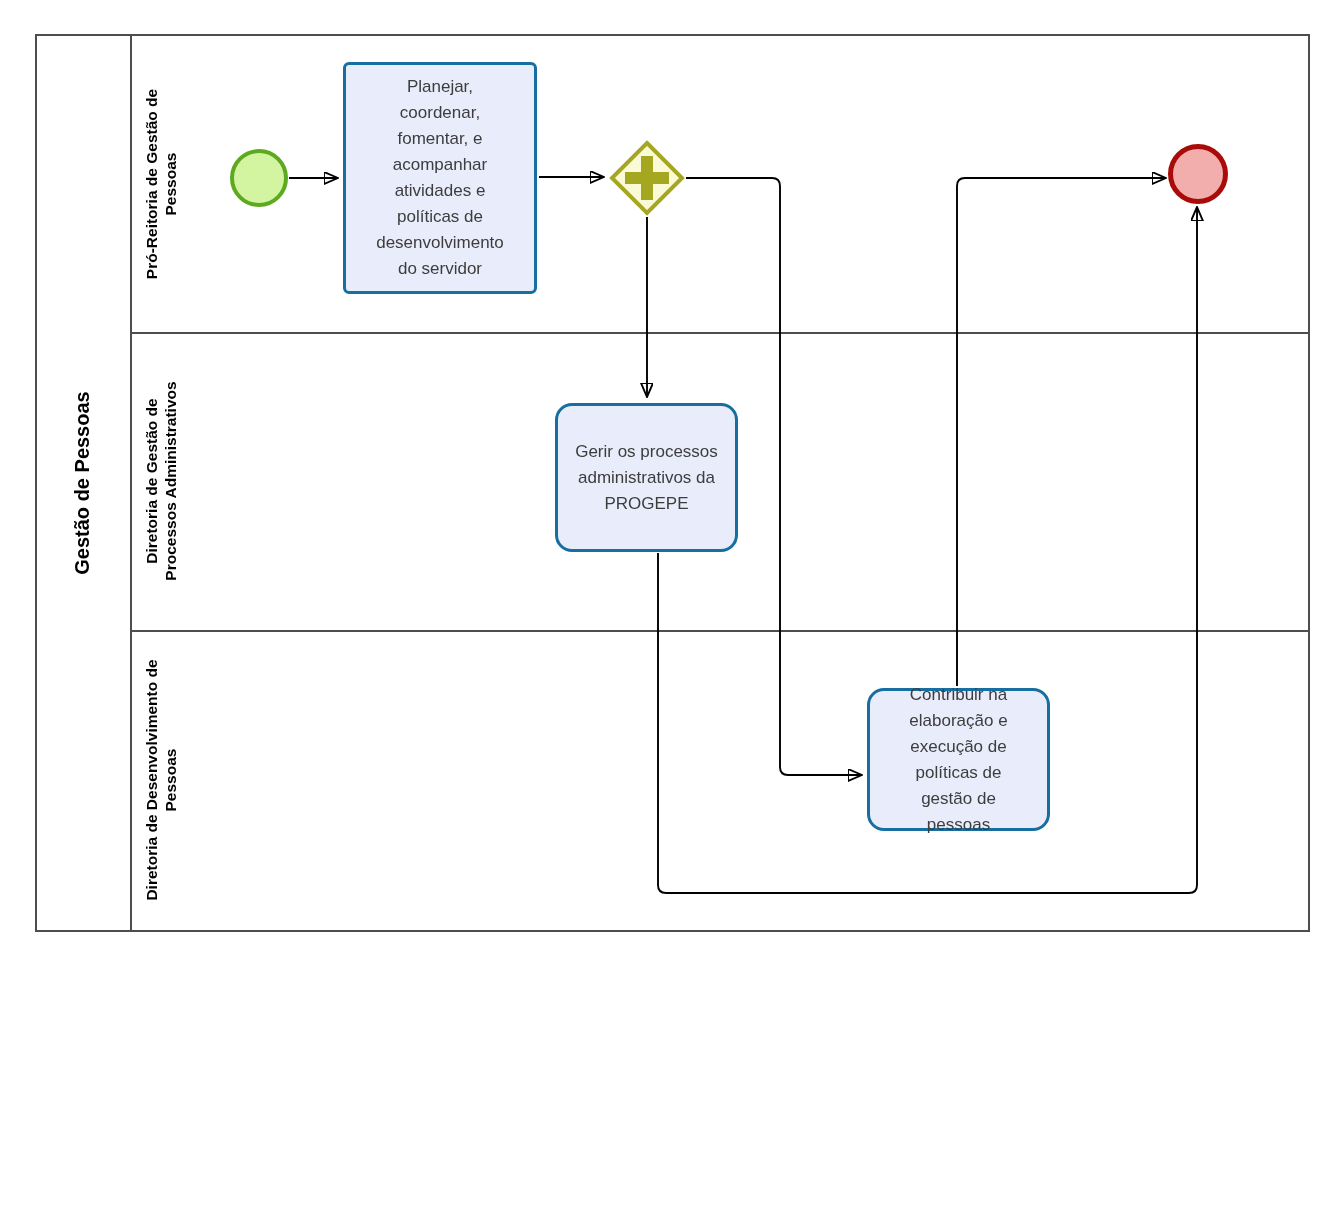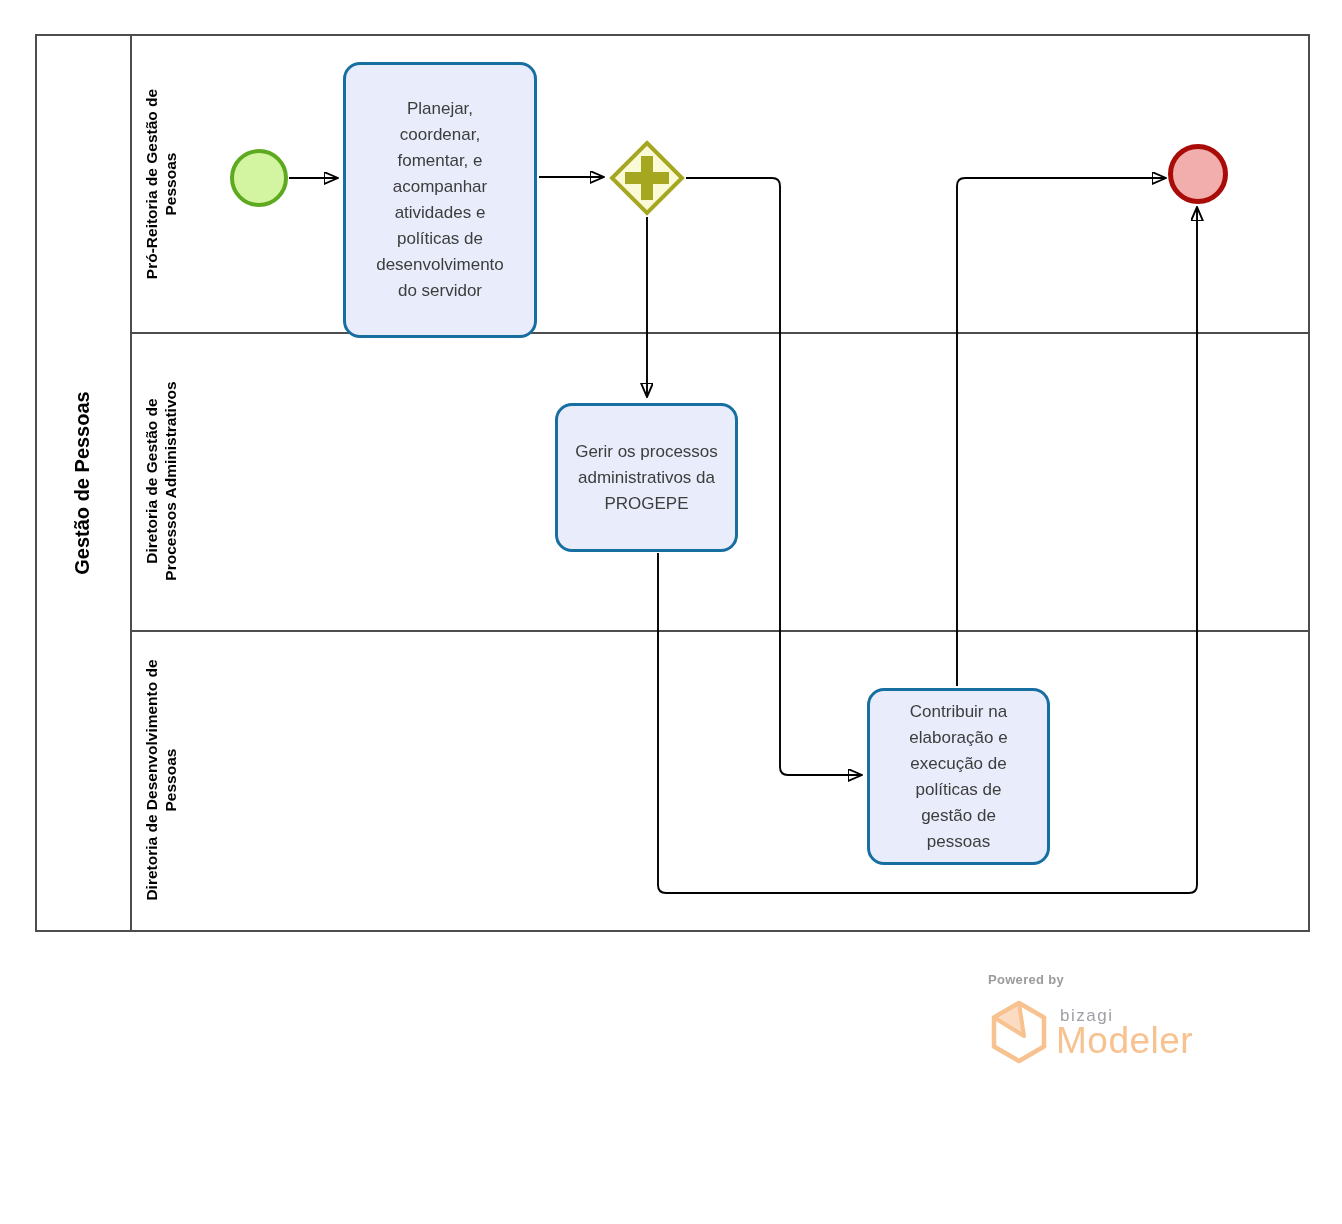--- a/index.html
+++ b/index.html
@@ -36,23 +36,23 @@
 
   
   svg.flows{position:absolute;left:0;top:0;width:1342px;height:1224px;pointer-events:none;}
   svg.flows path{fill:none;stroke:var(--flow);stroke-width:1.9px;}
 
   
   .task{position:absolute;display:flex;align-items:center;justify-content:center;
         background:var(--task-fill);border:3.5px solid var(--task-border);
         border-radius:17px;color:var(--text);font-size:17px;line-height:26px;
         text-align:center;}
-  .task-planejar{left:343px;top:62px;width:194px;height:276px;padding:0 20px;}
+  .task-planejar{left:343px;top:62px;width:194px;height:232px;padding:0 20px;border-radius:6px;}
   .task-gerir{left:555px;top:403px;width:183px;height:149px;padding:0 14px;}
-  .task-contribuir{left:867px;top:688px;width:183px;height:177px;padding:0 27px;}
+  .task-contribuir{left:867px;top:688px;width:183px;height:143px;padding:0 27px;}
 
   .event{position:absolute;border-radius:50%;}
   .start-event{left:230px;top:149px;width:58px;height:58px;
         background:var(--start-fill);border:4.5px solid var(--start-border);}
   .end-event{left:1168px;top:144px;width:60px;height:60px;
         background:var(--end-fill);border:5.5px solid var(--end-border);}
 
   .gateway{position:absolute;left:609px;top:140px;width:76px;height:76px;}
 
   
@@ -110,23 +110,14 @@
   <div class="task task-gerir">
     <span>Gerir os processos administrativos da PROGEPE</span>
   </div>
 
   <div class="task task-contribuir">
     <span>Contribuir na elaboração e execução de políticas de gestão de pessoas</span>
   </div>
 
   <div class="event end-event"></div>
 
-  <div class="branding">
-    <div class="powered-by">Powered by</div>
-    <svg class="brand-hex" width="58" height="66" viewBox="0 0 58 66" xmlns="http://www.w3.org/2000/svg">
-      <path d="M29 3 L54 17.5 V46.5 L29 61 L4 46.5 V17.5 Z" fill="none" stroke="var(--brand-orange)" stroke-width="4.5" stroke-linejoin="round"></path>
-      <path d="M29 3 L34 36 L4 17.5 Z" fill="#FBDCC2" stroke="var(--brand-orange)" stroke-width="4" stroke-linejoin="round"></path>
-    </svg>
-    <div class="brand-name">bizagi</div>
-    <div class="product-name">Modeler</div>
-  </div>
 
 </div>
 
 </body></html>

